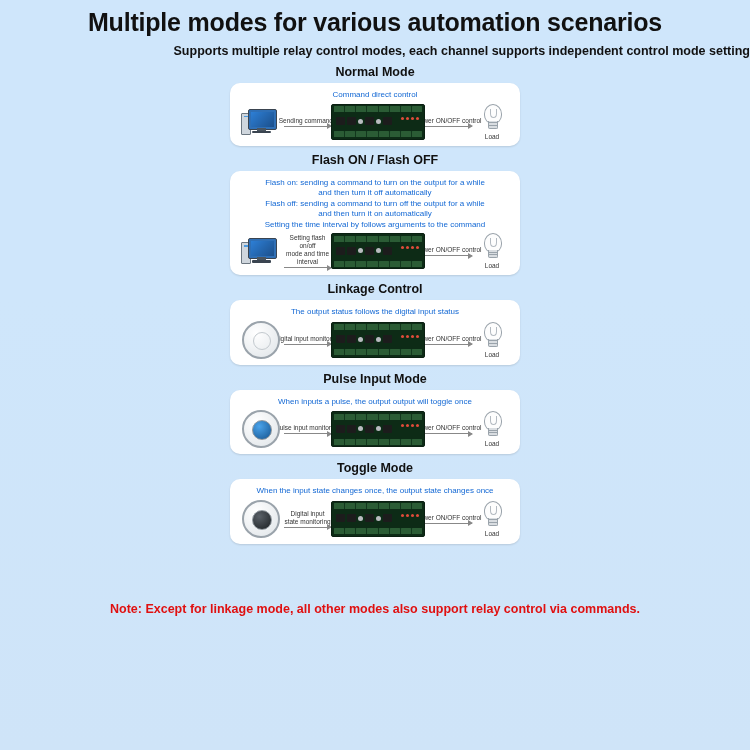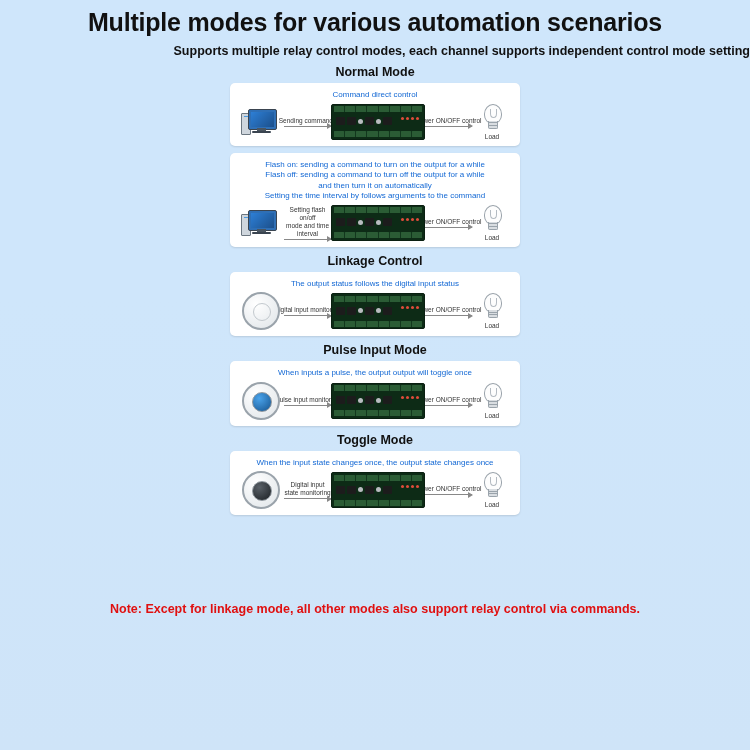--- a/index.html
+++ b/index.html
@@ -41,21 +41,21 @@
     text-align: center;
     font-size: 12.5px;
     font-weight: bold;
     color: #111111;
     margin-bottom: 4px;
   }
   .card {
     width: 290px;
     margin: 0 auto;
     background: #ffffff;
-    border-radius: 5px;
+    border-radius: 10px;
     box-shadow: 0 1px 2px rgba(0,0,0,0.12);
     padding: 7px 6px 6px 6px;
     box-sizing: border-box;
   }
   .card-caption {
     text-align: center;
     color: #1368d4;
     font-size: 8px;
     line-height: 10.5px;
     margin-bottom: 3px;
@@ -421,23 +421,25 @@
                 <i></i>
               </div>
           </div>
           <div class="bulb-label">Load</div>
         </div>
       </div>
     </div>
   </div>
 
   <div class="section">
+    <div class="section-title">Flash ON / Flash OFF</div>
     <div class="card">
       <div class="card-caption">
         <span class="small">Flash on: sending a command to turn on the output for a while</span>
+        <span class="small">and then turn it off automatically</span>
         <span class="small">Flash off: sending a command to turn off the output for a while</span>
         <span class="small">and then turn it on automatically</span>
         <span class="small">Setting the time interval by follows arguments to the command</span>
       </div>
       <div class="row row-tall">
         <div class="left-dev">
           <div class="pc">
             <div class="tower">
                 <div class="led"></div>
               </div>

